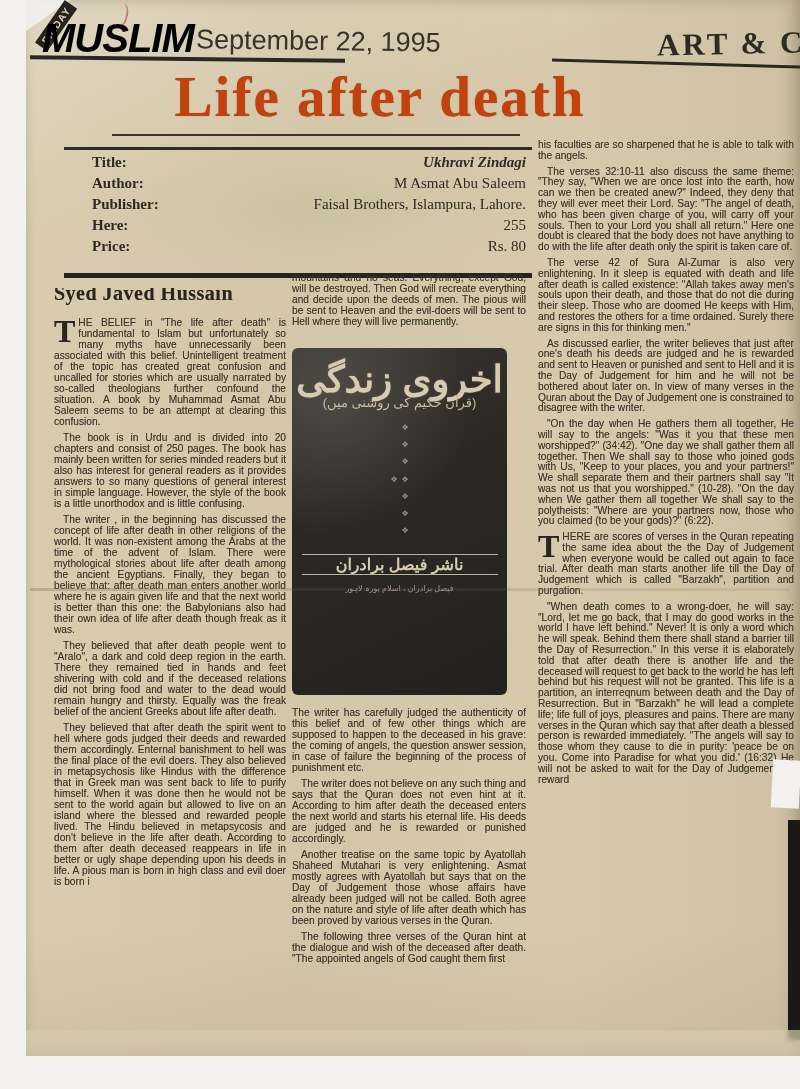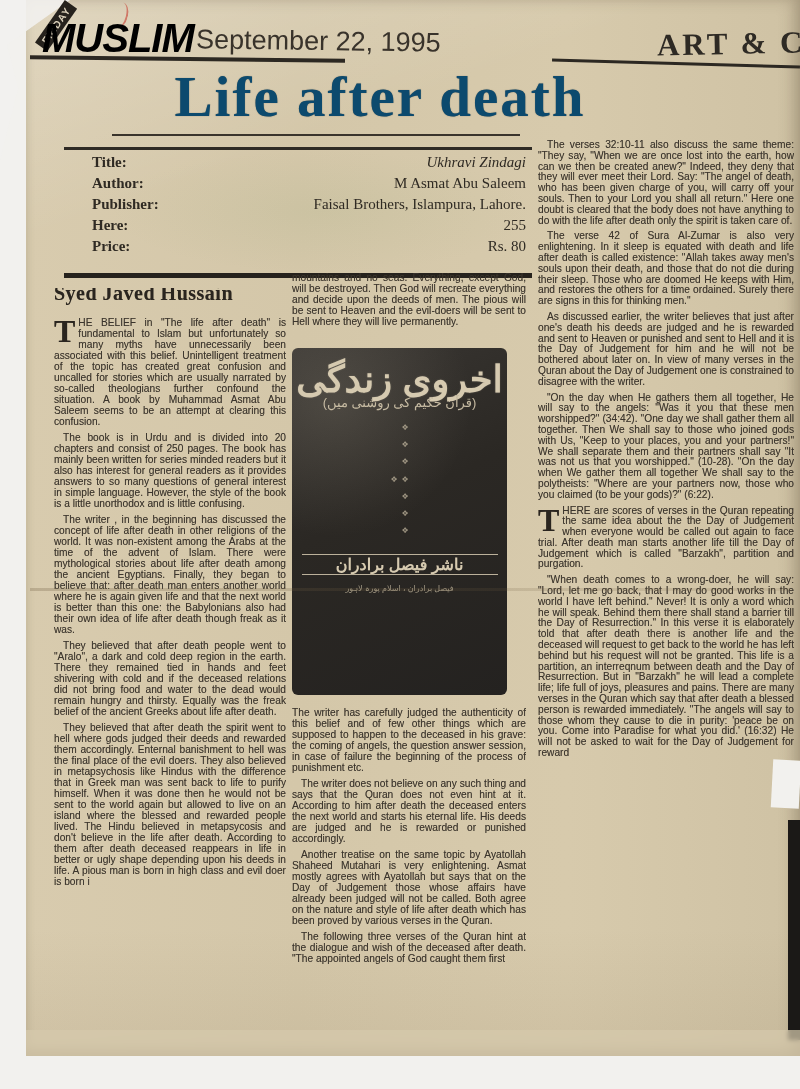--- a/index.html
+++ b/index.html
@@ -30,33 +30,33 @@
   .date{position:absolute;left:196px;top:26px;font-size:27px;color:#39332b;transform:rotate(.8deg);}
   .section{position:absolute;right:-6px;top:26px;font-family:"Liberation Serif",serif;
            font-weight:bold;font-size:31px;letter-spacing:3px;color:#2e2a24;transform:rotate(-1.2deg);}
   .rule-left{position:absolute;left:30px;top:57px;width:315px;height:4px;background:#2c2822;transform:rotate(.6deg);}
   .rule-right{position:absolute;left:552px;top:62px;width:248px;height:3px;background:#2c2822;transform:rotate(1.6deg);}
   .red-mark{position:absolute;left:112px;top:2px;width:14px;height:26px;
             border-right:2px solid rgba(196,48,36,.55);border-radius:50%;transform:rotate(14deg);}
 
   .headline{position:absolute;left:100px;top:64px;width:560px;text-align:center;
             font-family:"Liberation Serif",serif;font-weight:bold;font-size:57px;
-            letter-spacing:2px;color:#0c4a6e;text-shadow:0 0 1px rgba(40,33,25,.5);}
+            letter-spacing:2px;color:#c2410c;text-shadow:0 0 1px rgba(40,33,25,.5);}
   .headline-rule{position:absolute;left:112px;top:134px;width:408px;height:2px;background:#3a342c;}
 
   
   .infobox{position:absolute;left:64px;top:147px;width:468px;
            border-top:3px solid #2f2b25;border-bottom:5px solid #26221d;
            padding:4px 6px 14px;box-sizing:border-box;
            background:radial-gradient(closest-side at 55% 50%, rgba(140,160,110,.12), rgba(140,160,110,0));}
   .info-row{display:flex;justify-content:space-between;align-items:baseline;height:21px;
             font-family:"Liberation Serif",serif;font-size:15px;color:#2f2a23;}
   .info-row .lbl{font-weight:bold;padding-left:22px;}
   .info-row .val{text-align:right;}
-  .info-row .val.italic{font-style:italic;font-weight:normal;}
+  .info-row .val.italic{font-style:italic;font-weight:bold;}
 
   
   .col{position:absolute;overflow:hidden;color:#3b352d;font-size:10.2px;line-height:11px;
        text-align:justify;text-shadow:0 0 .5px rgba(60,50,40,.45);}
   .col p{margin:0 0 5px;text-indent:9px;}
   .col p.ni{text-indent:0;}
   .col-left{left:54px;top:288px;width:232px;height:748px;}
   .col-mid{left:292px;top:272px;width:234px;height:746px;}
   .col-right{left:538px;top:140px;width:256px;height:894px;line-height:10.8px;}
   .byline{font-family:"Liberation Serif",serif;font-weight:bold;font-size:20px;color:#2a251f;
@@ -140,20 +140,21 @@
       <div class="cover-band">ناشر فیصل برادران</div>
       <div class="cover-foot">فیصل برادران ، اسلام پورہ لاہور</div>
     </div>
     <p class="ni">The writer has carefully judged the authenticity of this belief and of few other things which are supposed to happen to the deceased in his grave: the coming of angels, the question answer session, in case of failure the beginning of the process of punishment etc.</p>
     <p>The writer does not believe on any such thing and says that the Quran does not even hint at it. According to him after death the deceased enters the next world and starts his eternal life. His deeds are judged and he is rewarded or punished accordingly.</p>
     <p>Another treatise on the same topic by Ayatollah Shaheed Mutahari is very enlightening. Asmat mostly agrees with Ayatollah but says that on the Day of Judgement those whose affairs have already been judged will not be called. Both agree on the nature and style of life after death which has been proved by various verses in the Quran.</p>
     <p>The following three verses of the Quran hint at the dialogue and wish of the deceased after death. "The appointed angels of God caught them first</p>
   </div>
 
   <div class="col col-right">
+    <p class="ni">his faculties are so sharpened that he is able to talk with the angels.</p>
     <p>The verses 32:10-11 also discuss the same theme: "They say, "When we are once lost into the earth, how can we then be created anew?" Indeed, they deny that they will ever meet their Lord. Say: "The angel of death, who has been given charge of you, will carry off your souls. Then to your Lord you shall all return." Here one doubt is cleared that the body does not have anything to do with the life after death only the spirit is taken care of.</p>
     <p>The verse 42 of Sura Al-Zumar is also very enlightening. In it sleep is equated with death and life after death is called existence: "Allah takes away men's souls upon their death, and those that do not die during their sleep. Those who are doomed He keeps with Him, and restores the others for a time ordained. Surely there are signs in this for thinking men."</p>
     <p>As discussed earlier, the writer believes that just after one's death his deeds are judged and he is rewarded and sent to Heaven or punished and sent to Hell and it is the Day of Judgement for him and he will not be bothered about later on. In view of many verses in the Quran about the Day of Judgement one is constrained to disagree with the writer.</p>
     <p>"On the day when He gathers them all together, He will say to the angels: "Was it you that these men worshipped?" (34:42). "One day we shall gather them all together. Then We shall say to those who joined gods with Us, "Keep to your places, you and your partners!" We shall separate them and their partners shall say "It was not us that you worshipped." (10-28). "On the day when We gather them all together We shall say to the polytheists: "Where are your partners now, those who you claimed (to be your gods)?" (6:22).</p>
     <p class="ni"><span class="dc">T</span><span>HERE are scores of verses in the Quran repeating the same idea about the the Day of Judgement when everyone would be called out again to face trial. After death man starts another life till the Day of Judgement which is called "Barzakh", partition and purgation.</span></p>
     <p>"When death comes to a wrong-doer, he will say: "Lord, let me go back, that I may do good works in the world I have left behind." Never! It is only a word which he will speak. Behind them there shall stand a barrier till the Day of Resurrection." In this verse it is elaborately told that after death there is another life and the deceased will request to get back to the world he has left behind but his request will not be granted. This life is a partition, an interreqnum between death and the Day of Resurrection. But in "Barzakh" he will lead a complete life; life full of joys, pleasures and pains. There are many verses in the Quran which say that after death a blessed person is rewarded immediately. "The angels will say to those whom they cause to die in purity: 'peace be on you. Come into Paradise for what you did.' (16:32) He will not be asked to wait for the Day of Judgement for reward</p>
   </div>
 
   <div class="crease"></div>
   <div class="white-patch"></div>

